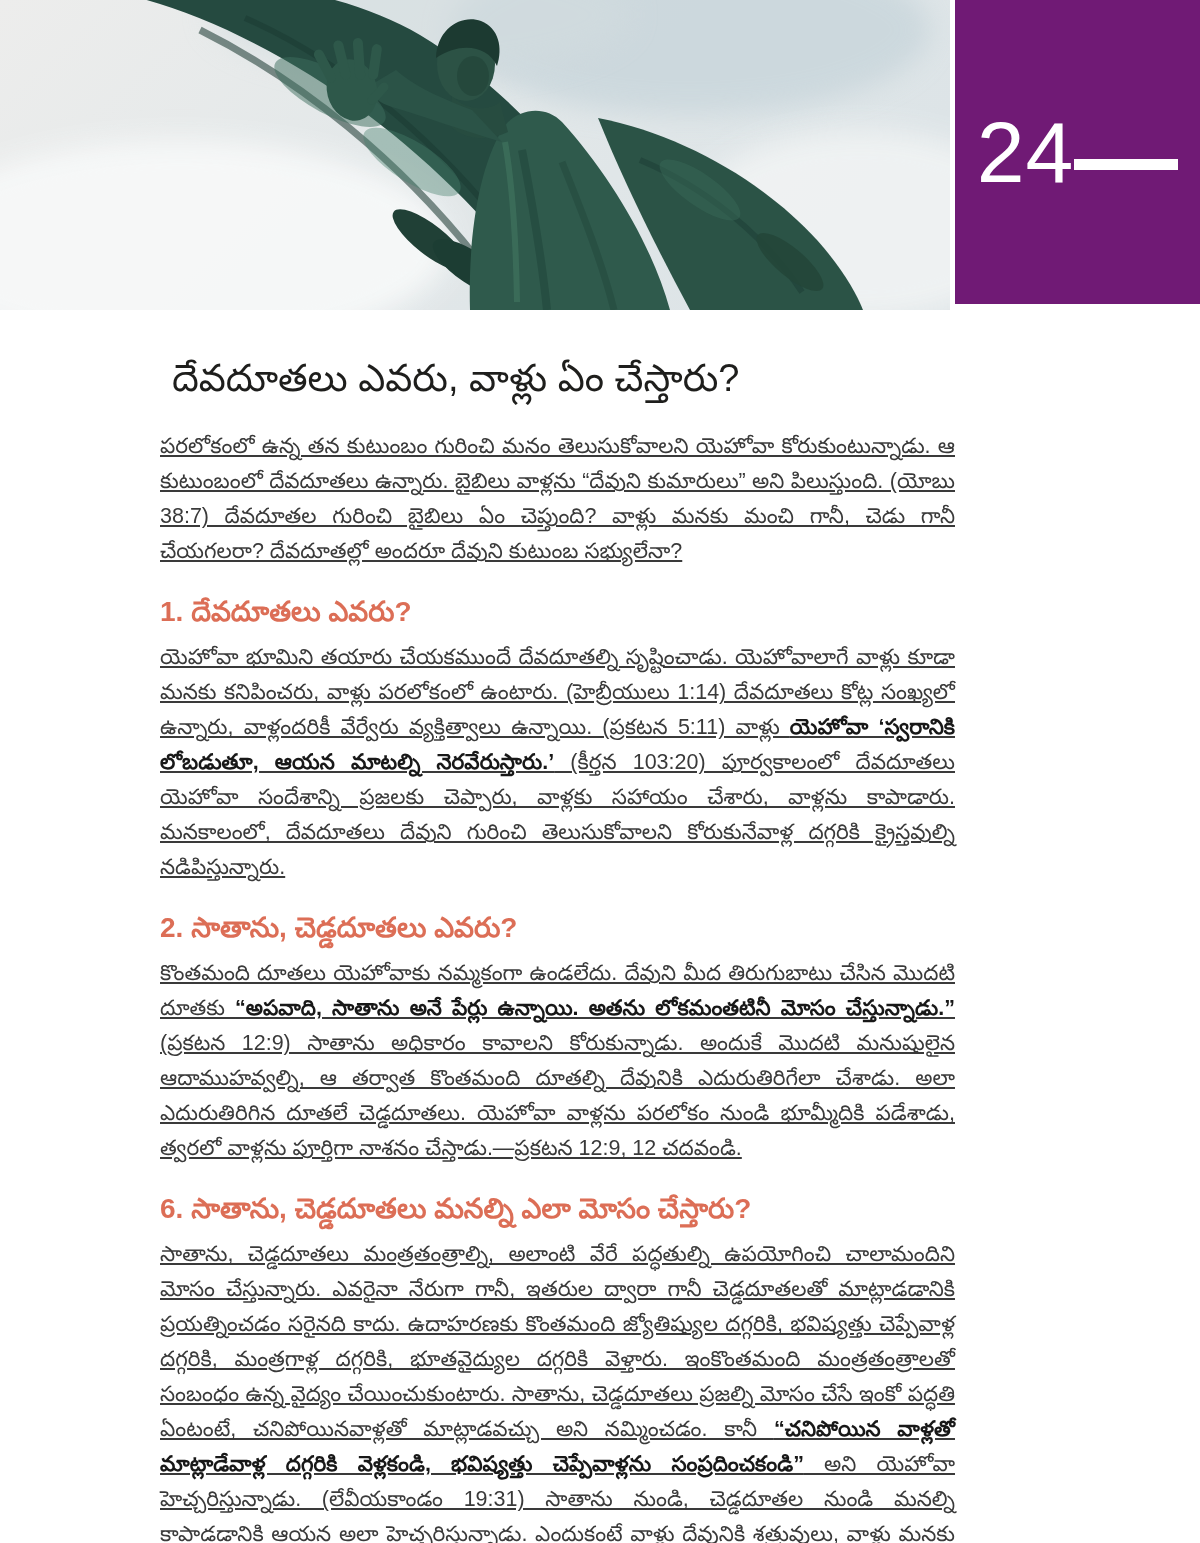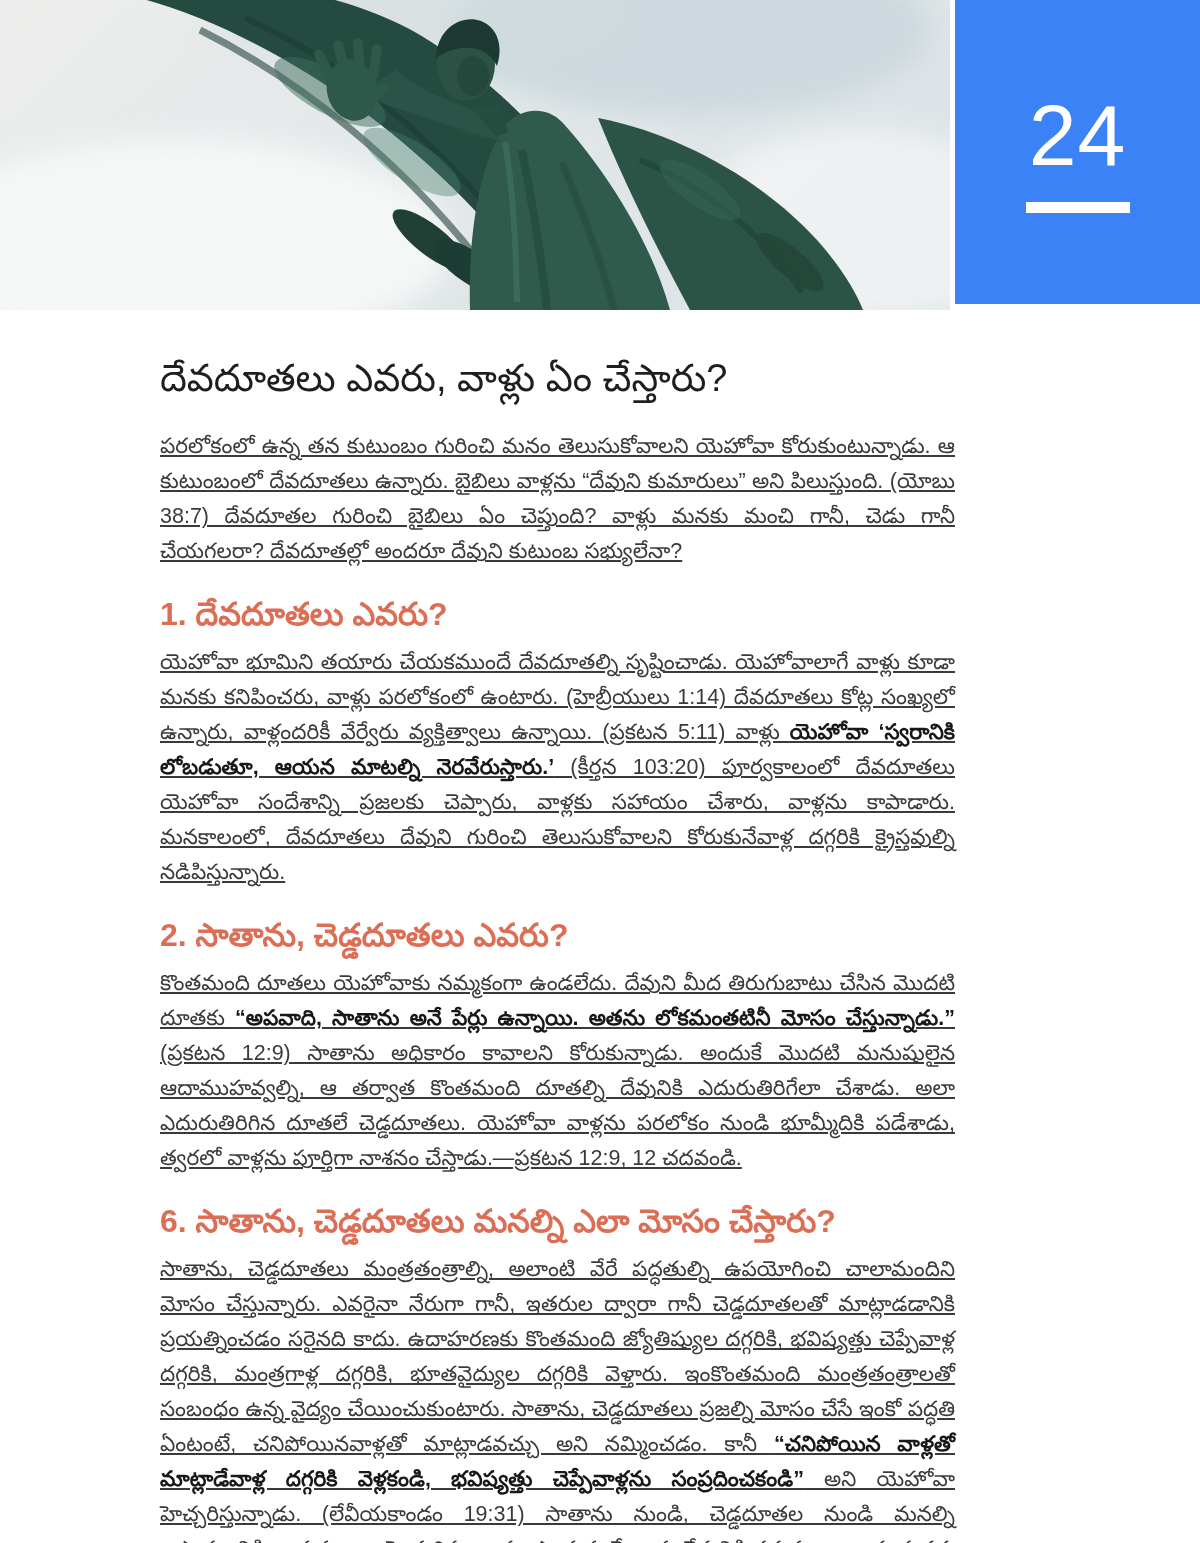--- a/index.html
+++ b/index.html
@@ -20,23 +20,23 @@
     position: absolute;
     left: 0; top: 0;
     width: 950px; height: 310px;
     overflow: hidden;
   }
   .header-photo svg { display: block; }
   .lesson-badge {
     position: absolute;
     left: 955px; top: 0;
     width: 245px; height: 304px;
-    background: #3b82f6;
+    background: #701a75;
     display: flex;
-    flex-direction: column;
+    flex-direction: row;
     align-items: center;
     justify-content: center;
   }
   .lesson-number {
     color: #ffffff;
     font-size: 86px;
     line-height: 1;
     font-weight: 400;
     letter-spacing: 1px;
   }
@@ -47,40 +47,40 @@
     margin-top: 24px;
   }
   
   .content {
     position: absolute;
     left: 160px;
     top: 310px;
     width: 795px;
   }
   .page-title {
-    margin: 44px 0 0 0;
+    margin: 44px 0 0 12px;
     font-size: 38px;
     line-height: 1.3;
     font-weight: 500;
     color: #1e1e1c;
   }
   .body-par {
     margin: 0;
     font-size: 21.5px;
     line-height: 35px;
     text-align: justify;
     color: #3a3a3a;
     font-weight: 400;
     text-decoration: underline;
   }
   .intro-par { margin-top: 26px; }
   .section { margin-top: 0; }
   .section-heading {
     margin: 25px 0 11px 0;
-    font-size: 32px;
+    font-size: 28px;
     line-height: 1.25;
     font-weight: 600;
     color: #dc6e56;
   }
   .run { white-space: normal; }
   .run.bold {
     font-weight: 700;
     color: #181818;
   }
 </style>

